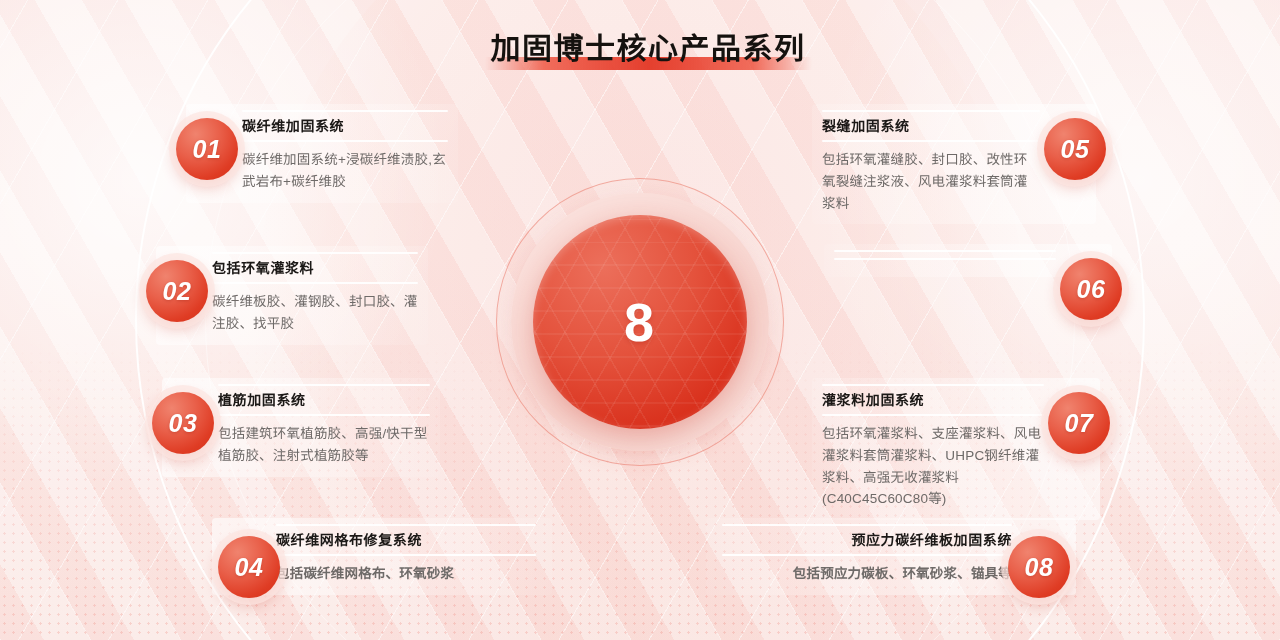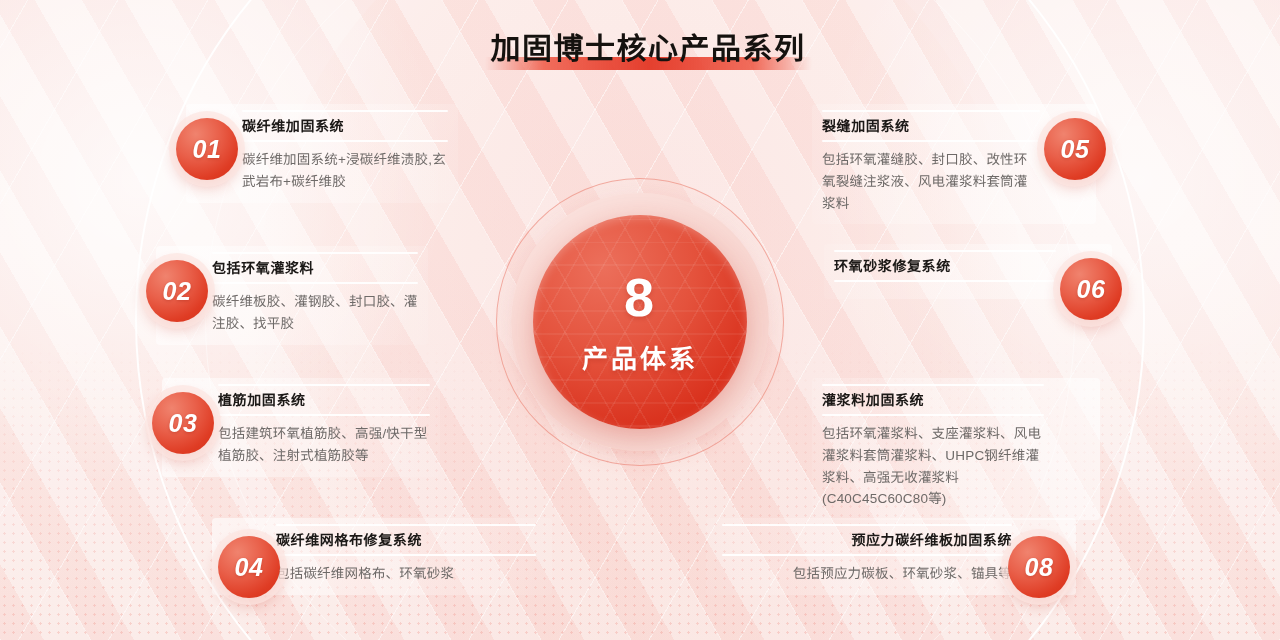--- a/index.html
+++ b/index.html
@@ -134,21 +134,21 @@
   .rule.bottom{margin:5px 0 7px 0;}
 
   .it-title{
     font-size:14px;font-weight:700;color:#1c1917;letter-spacing:.6px;line-height:1.2;
     white-space:nowrap;
   }
   .it-desc{
     font-size:13.5px;color:#6e6a68;line-height:1.62;letter-spacing:.2px;
     max-width:232px;
   }
-  .item.bottom-left .it-desc,.item.bottom-right .it-desc{max-width:420px;}
+  .item.bottom-left .it-desc,.item.bottom-right .it-desc{max-width:420px;font-weight:bold;}
 
   
   .badge{
     position:absolute;width:62px;height:62px;border-radius:50%;
     background:radial-gradient(circle at 32% 26%, #f0836e 0%, #e9604a 38%, #df3c24 72%, #d32f16 100%);
     box-shadow:0 0 0 7px rgba(252,229,225,0.70), 0 6px 16px rgba(203,48,28,0.32);
     display:flex;align-items:center;justify-content:center;
     color:#fff;font-size:25px;font-weight:700;font-style:italic;letter-spacing:.5px;
     text-shadow:0 1px 3px rgba(150,25,12,.30);
     z-index:9;
@@ -197,21 +197,20 @@
   </div>
 
   <div class="center">
     <div class="ring-outer"></div>
     <div class="ring-mid"></div>
     <div class="disc">
       <div class="hex"></div>
       <div class="disc-line1">
         <span class="big">8</span>
       </div>
-      <div class="disc-line2">产品体系</div>
     </div>
   </div>
 
   <div class="item left" id="item-01">
     <div class="badge">01</div>
     <div class="card">
       <div class="rule top"></div>
       <div class="it-title">碳纤维加固系统</div>
       <div class="rule bottom"></div>
       <div class="it-desc">碳纤维加固系统+浸碳纤维渍胶,玄武岩布+碳纤维胶</div>
@@ -255,26 +254,26 @@
       <div class="it-title">裂缝加固系统</div>
       <div class="rule bottom"></div>
       <div class="it-desc">包括环氧灌缝胶、封口胶、改性环氧裂缝注浆液、风电灌浆料套筒灌浆料</div>
     </div>
   </div>
 
   <div class="item right" id="item-06">
     <div class="badge">06</div>
     <div class="card">
       <div class="rule top"></div>
-      <div class="it-title">环氧砂浆修复系统</div>
       <div class="rule bottom"></div>
     </div>
   </div>
 
   <div class="item right" id="item-07">
+    <div class="badge">07</div>
     <div class="card">
       <div class="rule top"></div>
       <div class="it-title">灌浆料加固系统</div>
       <div class="rule bottom"></div>
       <div class="it-desc">包括环氧灌浆料、支座灌浆料、风电灌浆料套筒灌浆料、UHPC钢纤维灌浆料、高强无收灌浆料(C40C45C60C80等)</div>
     </div>
   </div>
 
   <div class="item bottom-right" id="item-08">
     <div class="badge">08</div>

